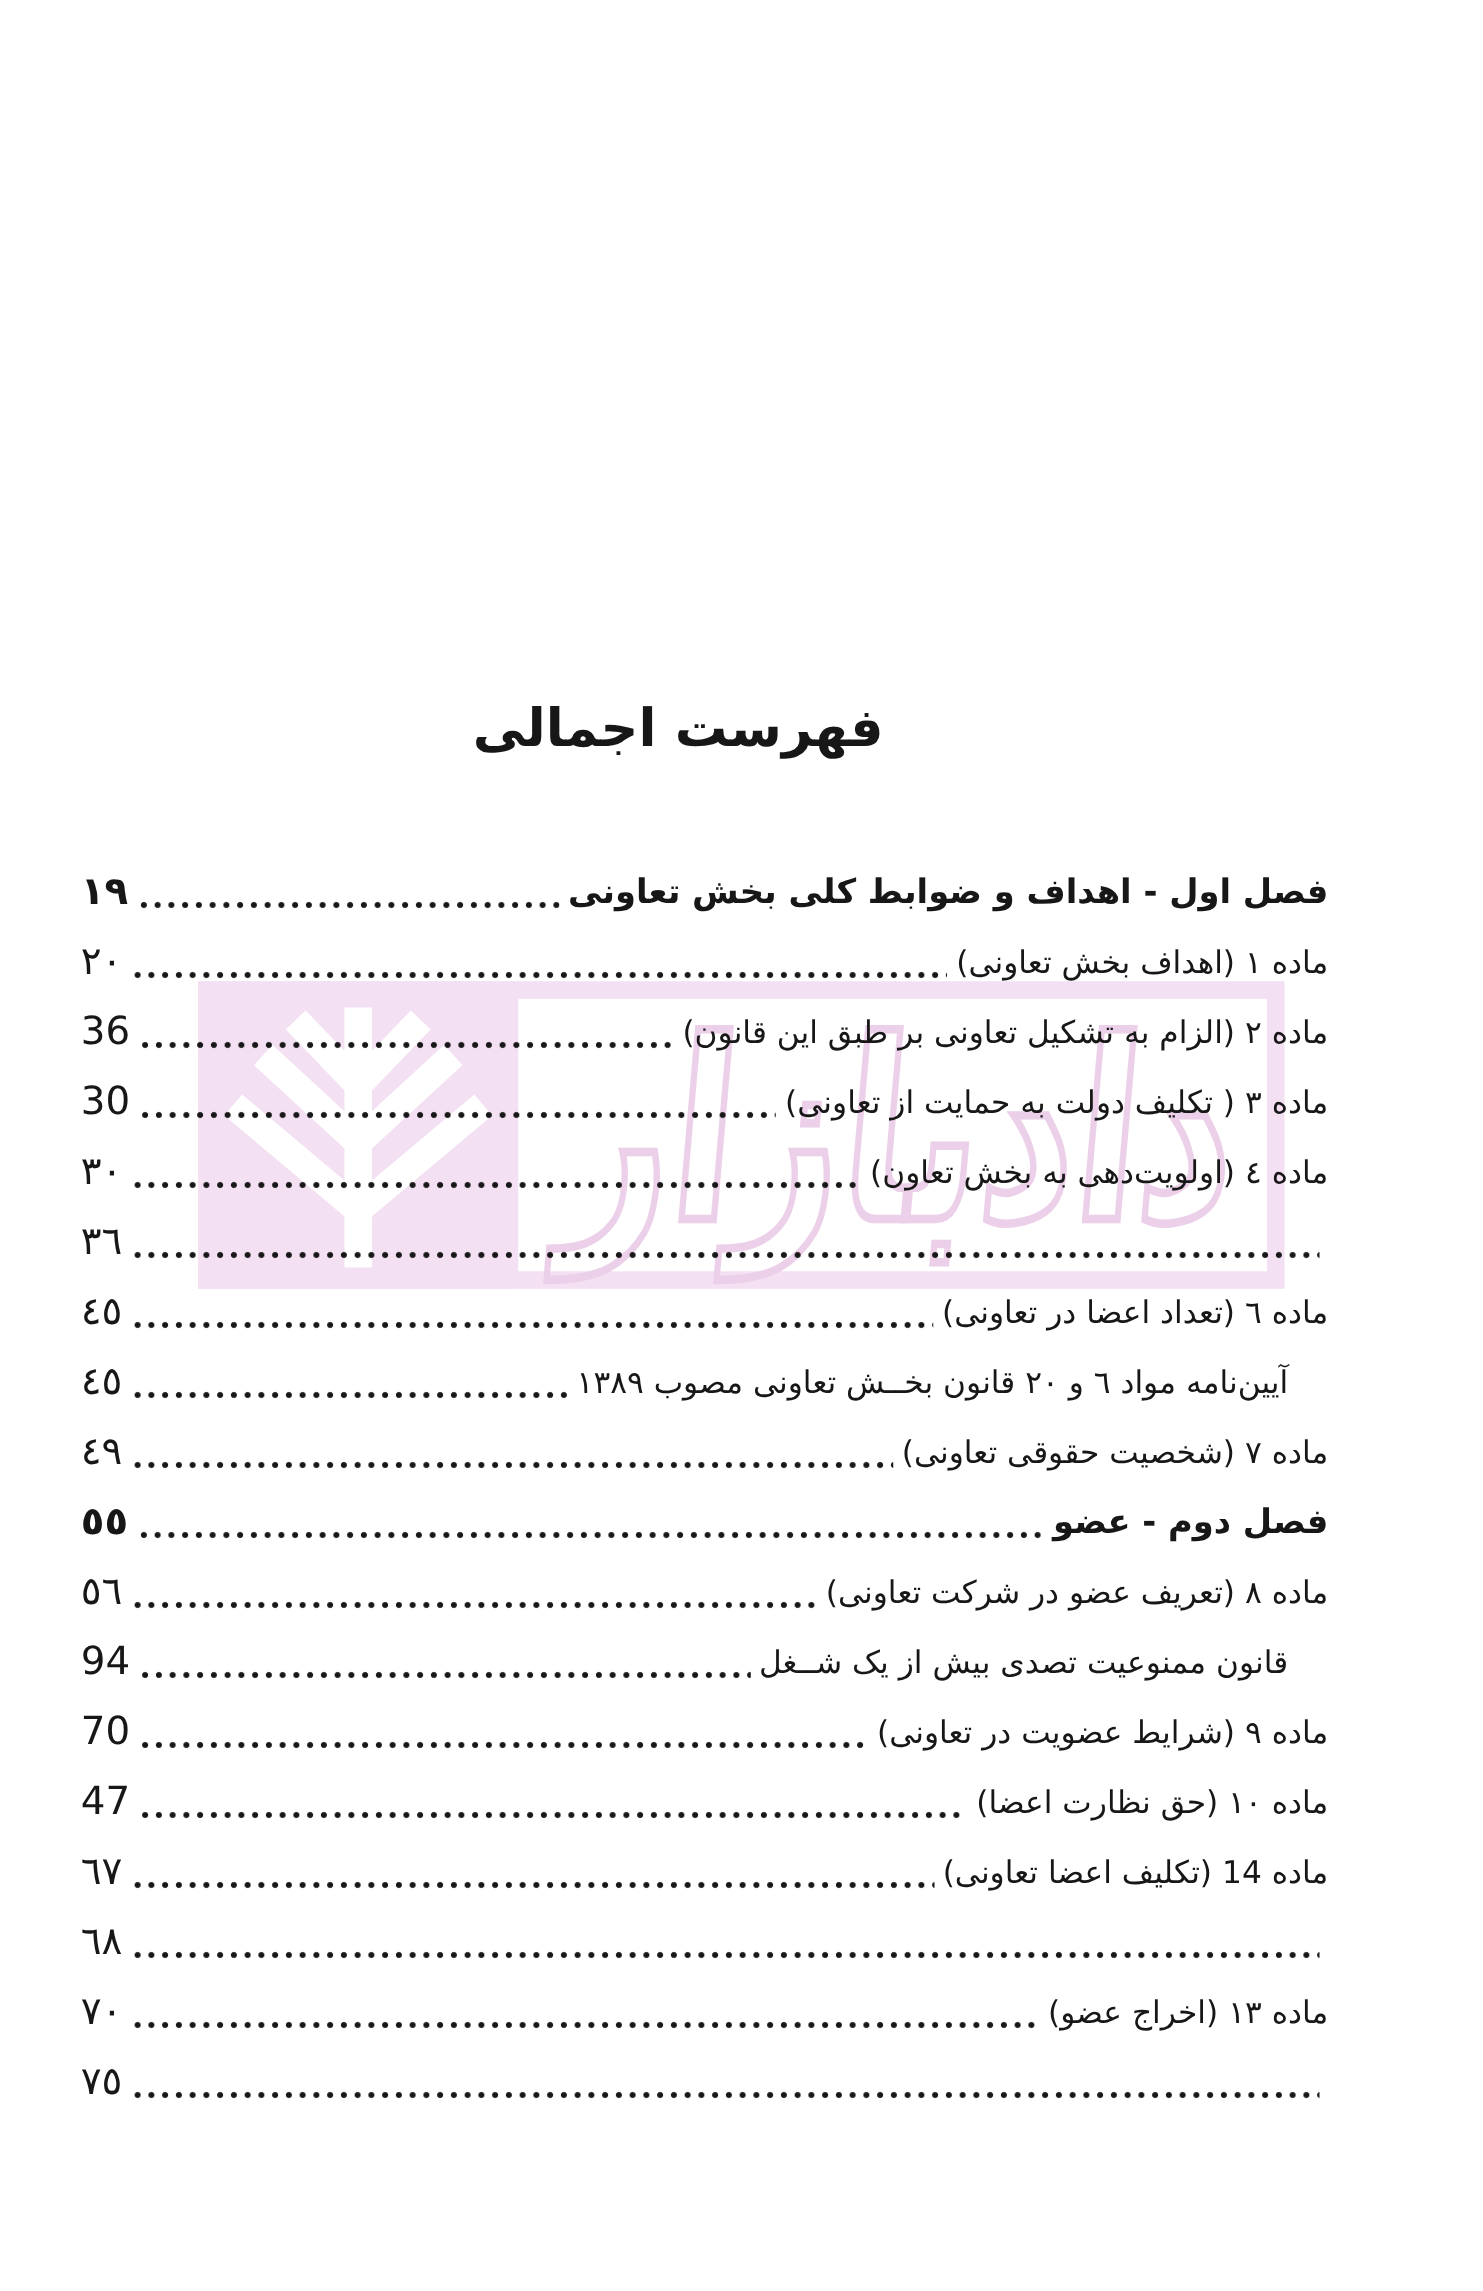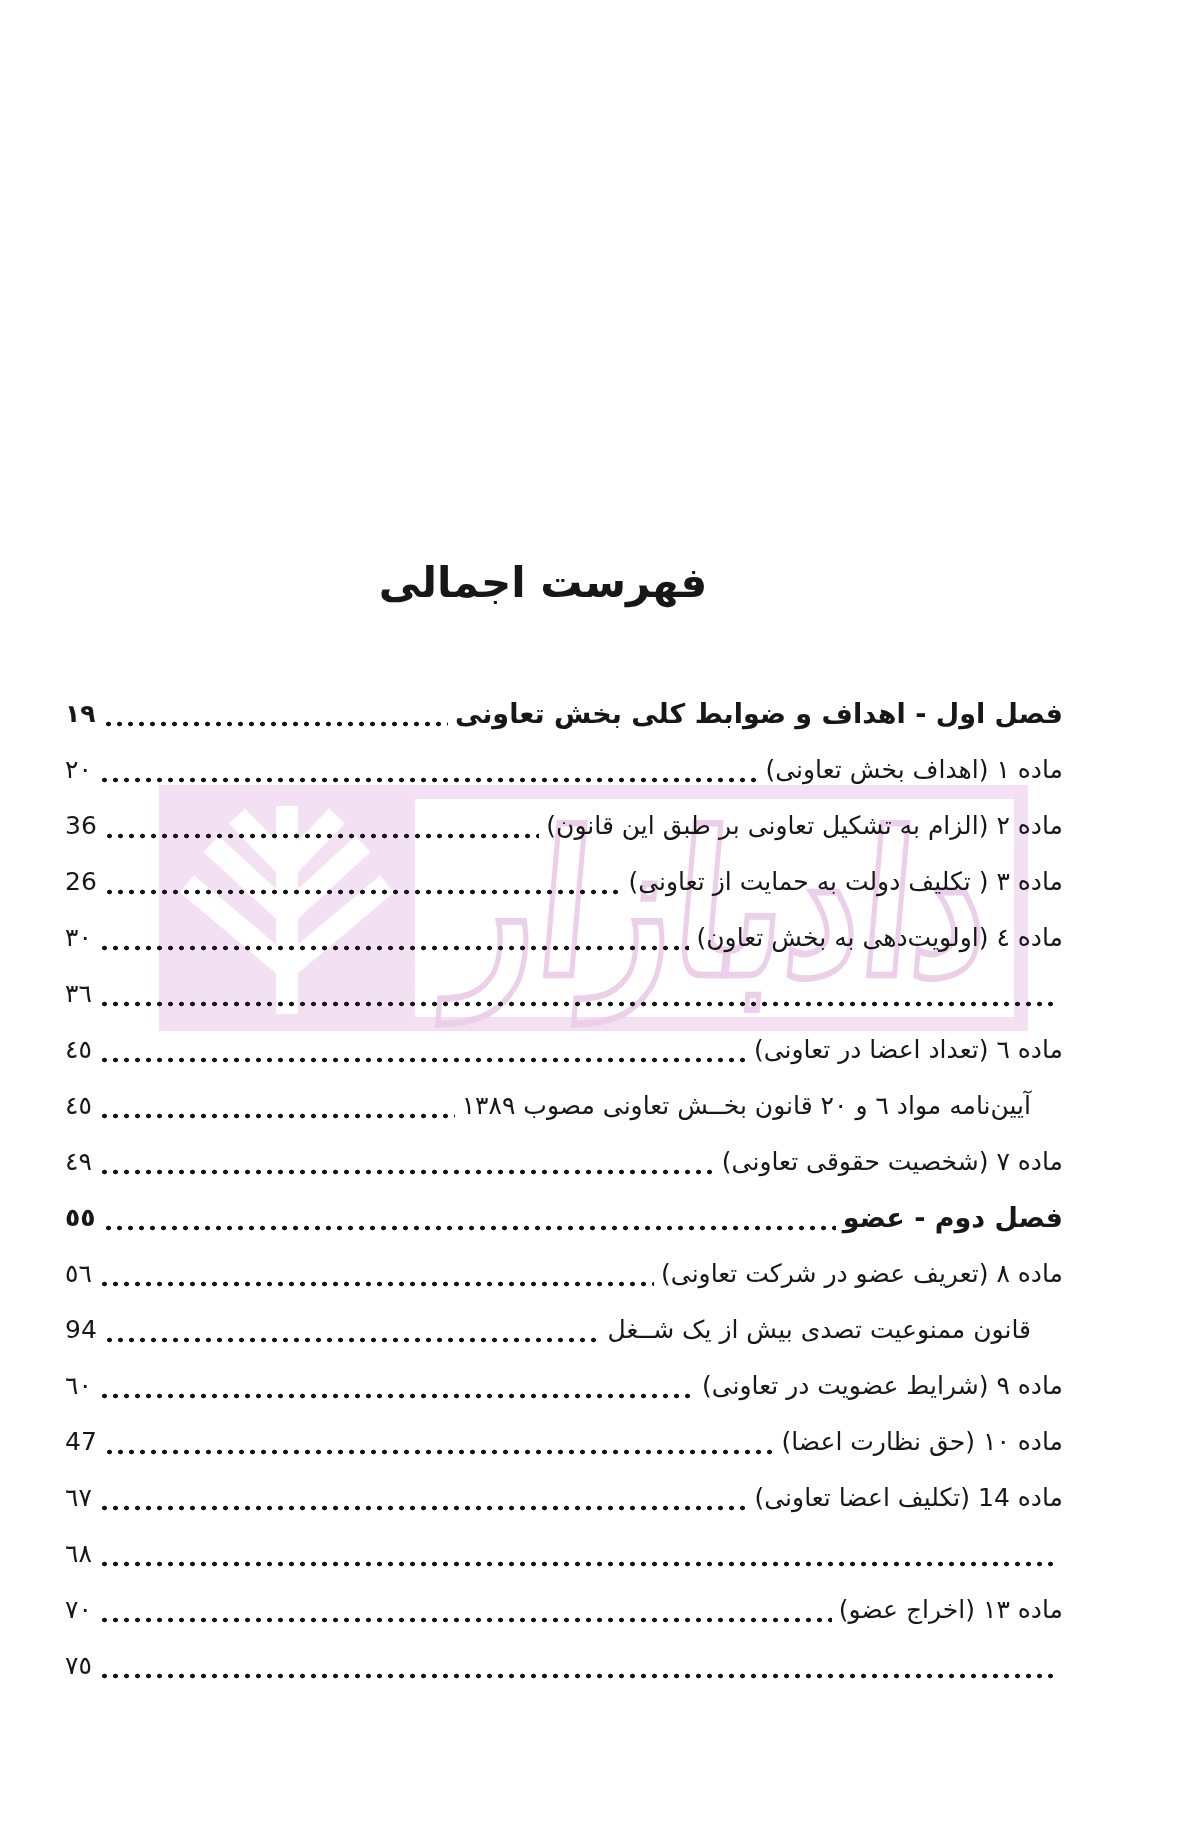--- a/index.html
+++ b/index.html
@@ -88,21 +88,21 @@
     flex: 1 1 auto;
     height: 6px;
     margin: 0 7px;
     margin-top: 22px;
     background-image: radial-gradient(circle, #171717 2.1px, transparent 2.7px);
     background-size: 11px 6px;
     background-repeat: repeat-x;
     background-position: left center;
     min-width: 20px;
   }
-  .entry-page { flex: 0 0 auto; font-size: 25px; }
+  .entry-page { flex: 0 0 auto; font-size: 31px; }
 </style>
 </head>
 <body>
 
 <div class="page">
 
   <div class="wm-frame"></div>
   <div class="wm-square">
     <span>
       <svg width="220" height="224" viewBox="-110 -112 220 224" xmlns="http://www.w3.org/2000/svg">
@@ -134,21 +134,21 @@
         <span class="entry-page">٢٠</span>
       </div>
       <div class="toc-row article">
         <span class="entry-label">ماده ٢ (الزام به تشکیل تعاونی بر طبق این قانون)</span>
         <span class="leader"></span>
         <span class="entry-page">36</span>
       </div>
       <div class="toc-row article">
         <span class="entry-label">ماده ٣ ( تکلیف دولت به حمایت از تعاونی)</span>
         <span class="leader"></span>
-        <span class="entry-page">26</span>
+        <span class="entry-page">30</span>
       </div>
       <div class="toc-row article">
         <span class="entry-label">ماده ٤ (اولویت‌دهی به بخش تعاون)</span>
         <span class="leader"></span>
         <span class="entry-page">٣٠</span>
       </div>
       <div class="toc-row article">
         <span class="leader"></span>
         <span class="entry-page">٣٦</span>
       </div>
@@ -178,21 +178,21 @@
         <span class="entry-page">٥٦</span>
       </div>
       <div class="toc-row sub">
         <span class="entry-label">قانون ممنوعیت تصدی بیش از یک شــغل</span>
         <span class="leader"></span>
         <span class="entry-page">94</span>
       </div>
       <div class="toc-row article">
         <span class="entry-label">ماده ٩ (شرایط عضویت در تعاونی)</span>
         <span class="leader"></span>
-        <span class="entry-page">٦٠</span>
+        <span class="entry-page">70</span>
       </div>
       <div class="toc-row article">
         <span class="entry-label">ماده ١٠ (حق نظارت اعضا)</span>
         <span class="leader"></span>
         <span class="entry-page">47</span>
       </div>
       <div class="toc-row article">
         <span class="entry-label">ماده 14 (تکلیف اعضا تعاونی)</span>
         <span class="leader"></span>
         <span class="entry-page">٦٧</span>

